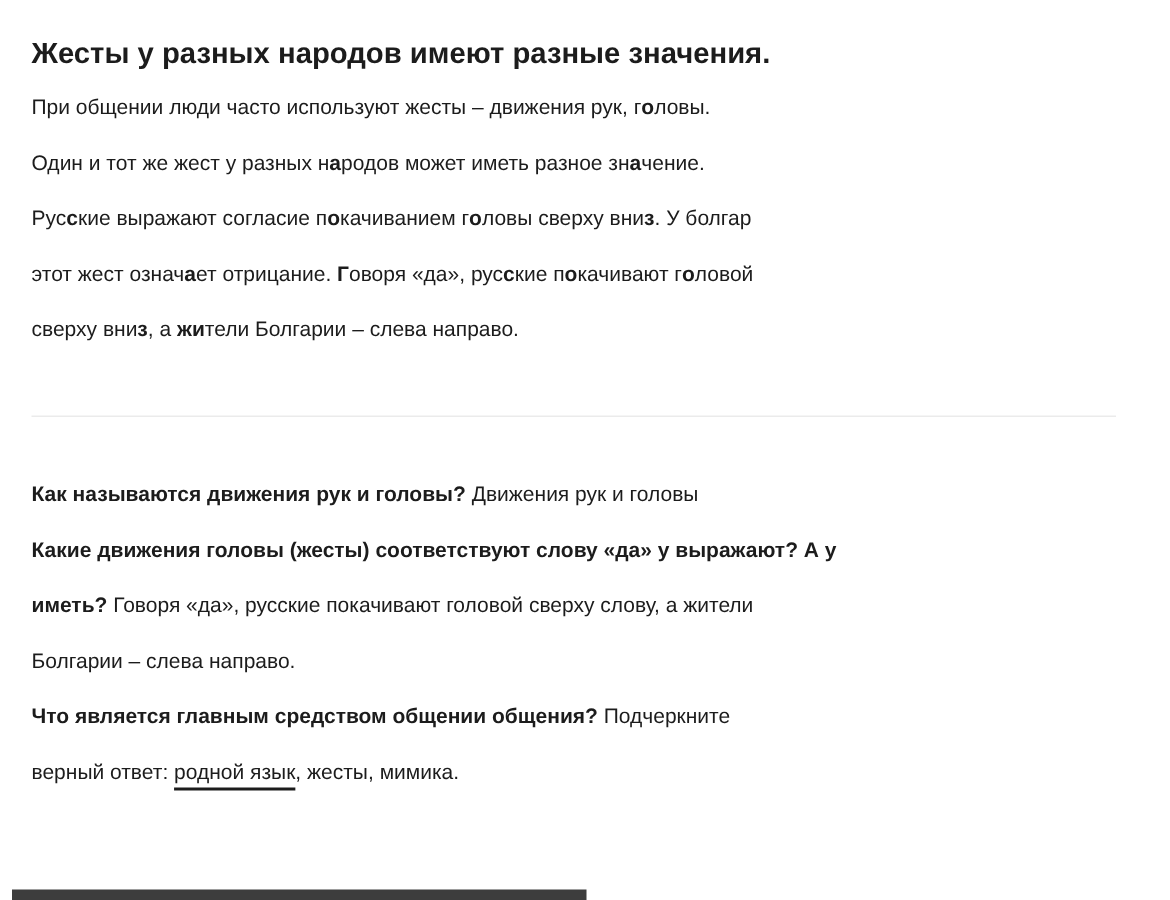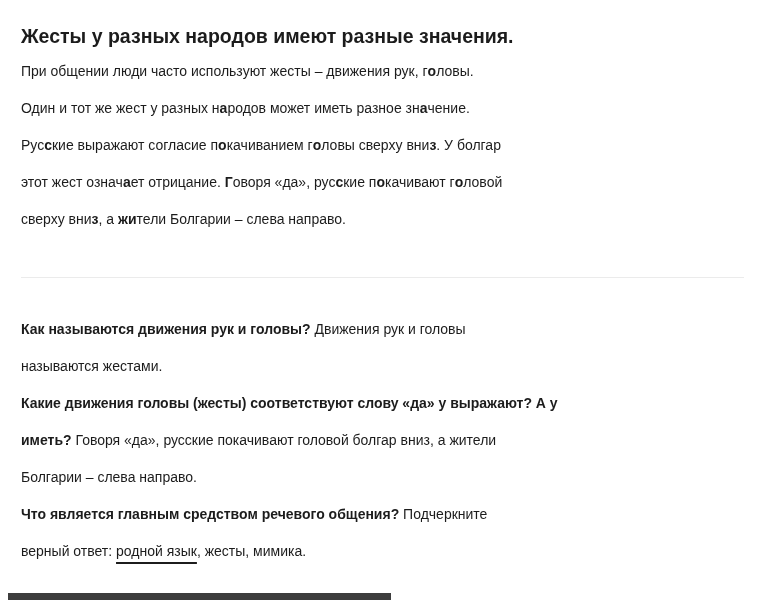--- a/index.html
+++ b/index.html
@@ -65,20 +65,20 @@
 
 <div class="content">
 
   <h1 class="title">Жесты у разных народов имеют разные значения.</h1>
 
   <p class="para"><span>При общении люди часто используют жесты – движения рук, г</span><span class="b">о</span><span>ловы.</span><br><span>Один и тот же жест у разных н</span><span class="b">а</span><span>родов может иметь разное зн</span><span class="b">а</span><span>чение.</span><br><span>Рус</span><span class="b">с</span><span>кие выражают согласие п</span><span class="b">о</span><span>качиванием г</span><span class="b">о</span><span>ловы сверху вни</span><span class="b">з</span><span>. У болгар</span><br><span>этот жест означ</span><span class="b">а</span><span>ет отрицание. </span><span class="b">Г</span><span>оворя «да», рус</span><span class="b">с</span><span>кие п</span><span class="b">о</span><span>качивают г</span><span class="b">о</span><span>ловой</span><br><span>сверху вни</span><span class="b">з</span><span>, а </span><span class="b">жи</span><span>тели Болгарии – слева направо.</span></p>
 
   <hr class="divider">
 
   <div class="qa-block">
-    <p class="qa"><span class="b">Как называются движения рук и головы?</span><span> Движения рук и головы</span><br><span>называются жестами.</span></p>
-    <p class="qa"><span class="b">Какие движения головы (жесты) соответствуют слову «да» у выражают? А у</span><br><span class="b">иметь?</span><span> Говоря «да», русские покачивают головой болгар вниз, а жители</span><br><span>Болгарии – слева направо.</span></p>
-    <p class="qa"><span class="b">Что является главным средством речевого общения?</span><span> Подчеркните</span><br><span>верный ответ: </span><span class="u">родной язык</span><span>, жесты, мимика.</span></p>
+    <p class="qa"><span class="b">Как называются движения рук и головы?</span><span> Движения рук и головы</span><br></p>
+    <p class="qa"><span class="b">Какие движения головы (жесты) соответствуют слову «да» у выражают? А у</span><br><span class="b">иметь?</span><span> Говоря «да», русские покачивают головой сверху слову, а жители</span><br><span>Болгарии – слева направо.</span></p>
+    <p class="qa"><span class="b">Что является главным средством общении общения?</span><span> Подчеркните</span><br><span>верный ответ: </span><span class="u">родной язык</span><span>, жесты, мимика.</span></p>
   </div>
 
 </div>
 
 <div class="bottom-bar"></div>
 
 </body></html>

